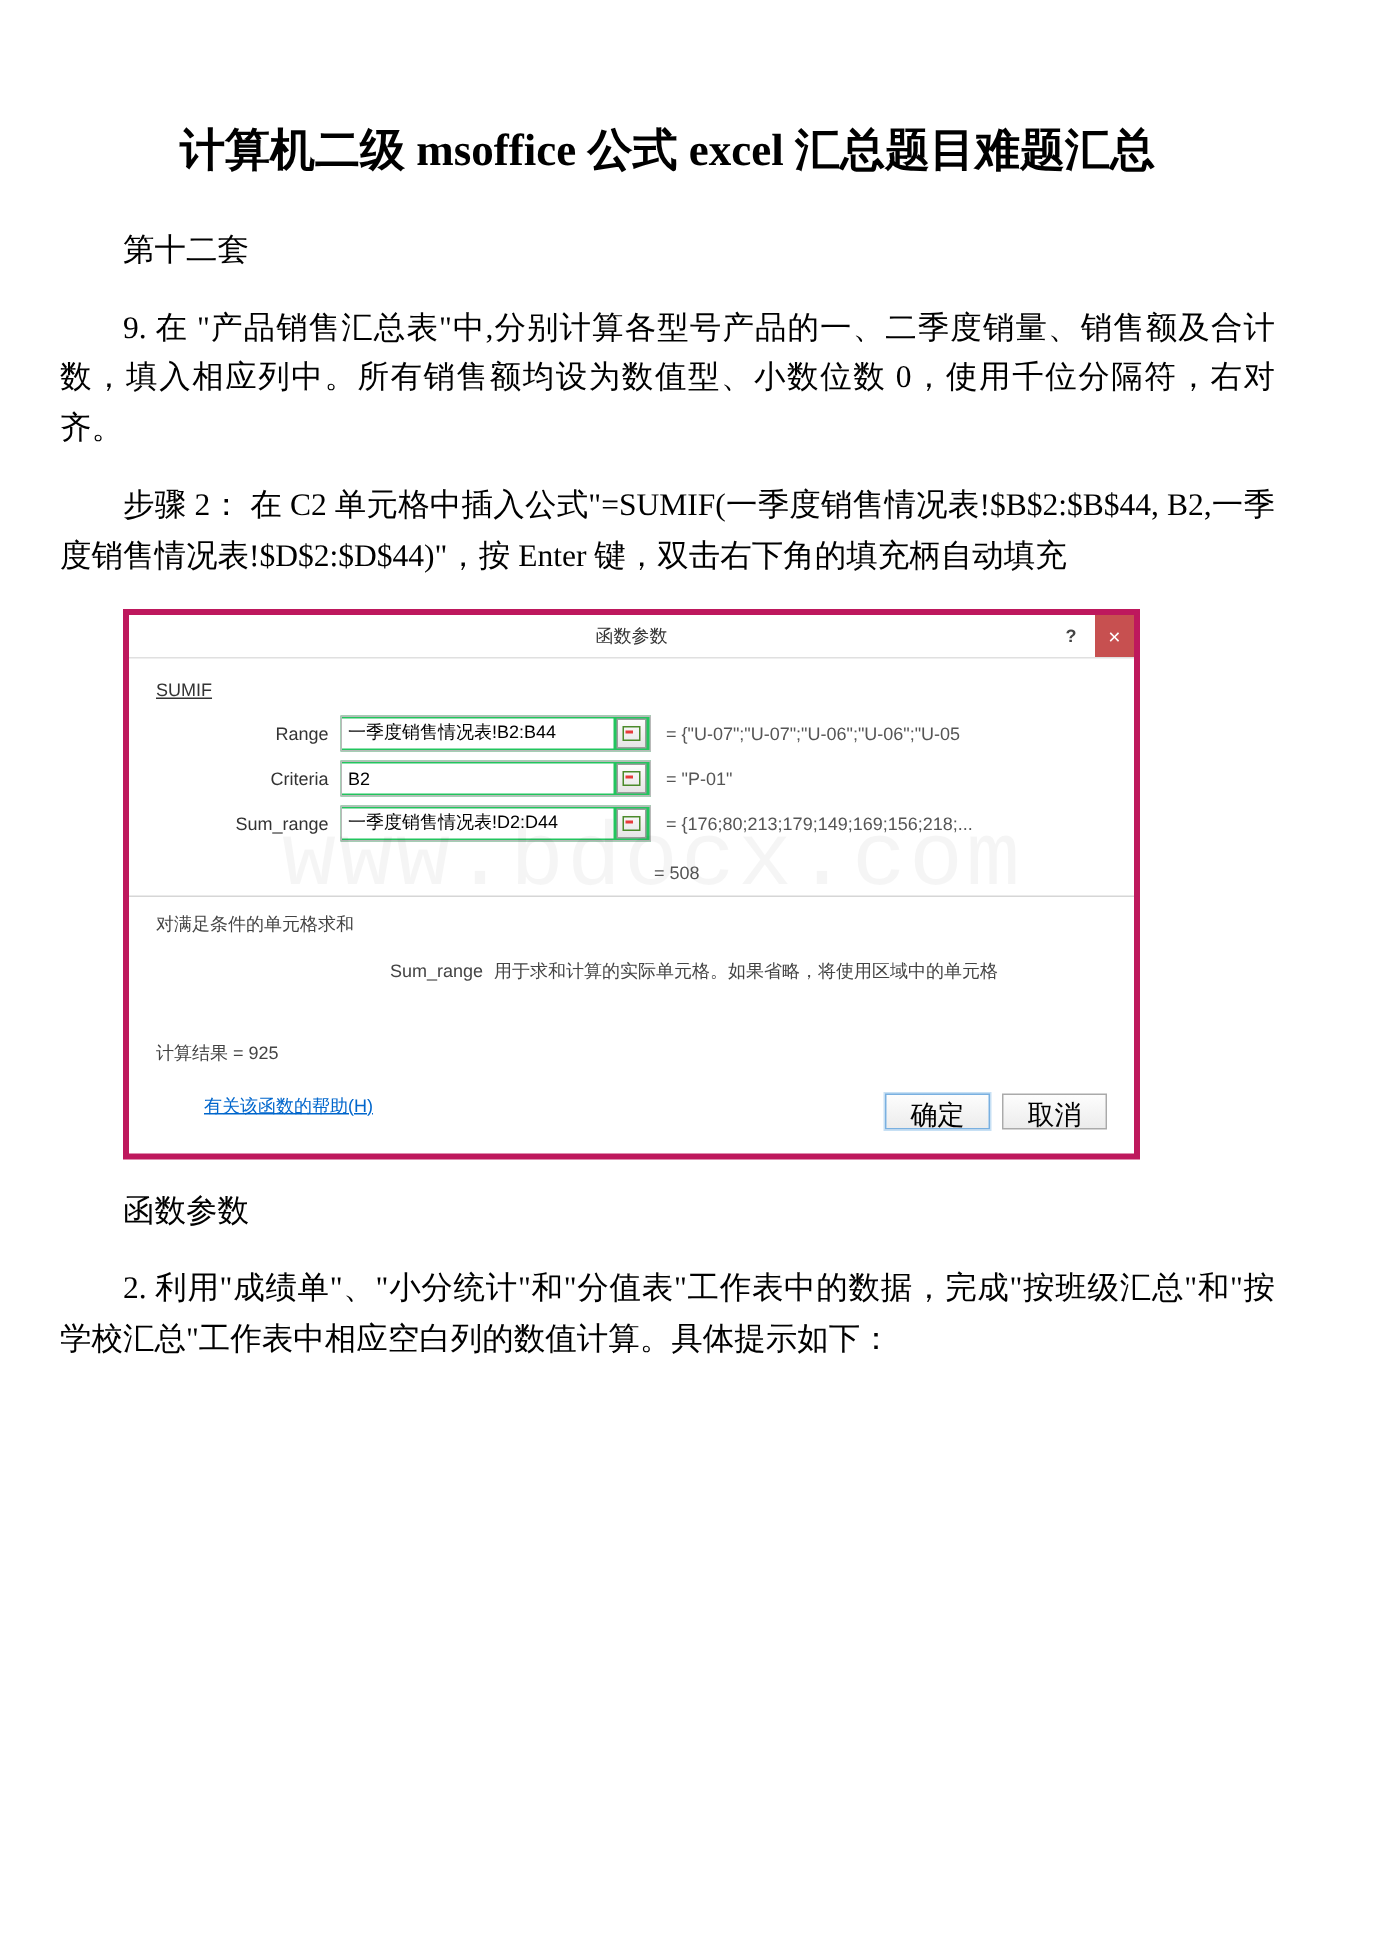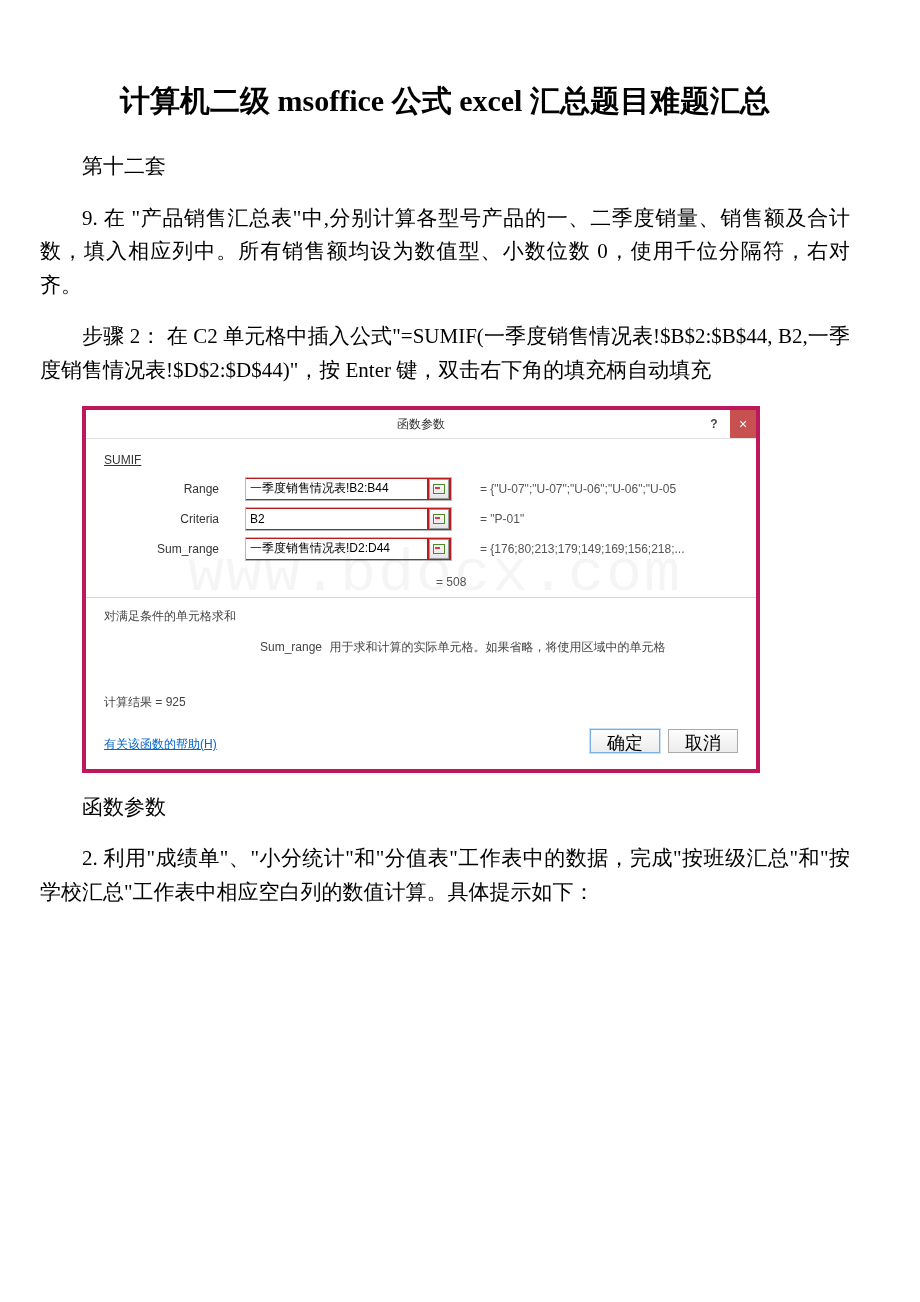--- a/index.html
+++ b/index.html
@@ -79,35 +79,34 @@
   .fn-name {
     font-size: 12px;
     color: #333;
     margin-bottom: 10px;
     text-decoration: underline;
   }
   .arg-row {
     display: flex;
     align-items: center;
     margin-bottom: 6px;
-    gap: 18px;
   }
   .arg-label {
     width: 115px;
     text-align: right;
     padding-right: 8px;
     font-size: 12px;
     color: #333;
   }
   .arg-input {
     display: flex;
     align-items: center;
     border: 1px solid #b9b9b9;
     height: 22px;
-    background: #b91c1c;
+    background: #22c55e;
     width: 205px;
   }
   .arg-input input {
     border: none;
     outline: none;
     height: 20px;
     font-size: 12px;
     padding: 0 4px;
     flex: 1;
     font-family: "Microsoft YaHei", sans-serif;
@@ -170,22 +169,23 @@
     width: auto;
     margin-right: 4px;
   }
   .calc-result {
     font-size: 12px;
     color: #444;
     margin-bottom: 18px;
   }
   .dlg-footer {
     display: flex;
-    align-items: flex-end;
+    align-items: flex-start;
     justify-content: space-between;
+    margin-left: 32px;
   }
   .help-link {
     color: #0066cc;
     text-decoration: underline;
     font-size: 12px;
   }
   .dlg-buttons {
     display: flex;
     gap: 8px;
   }

